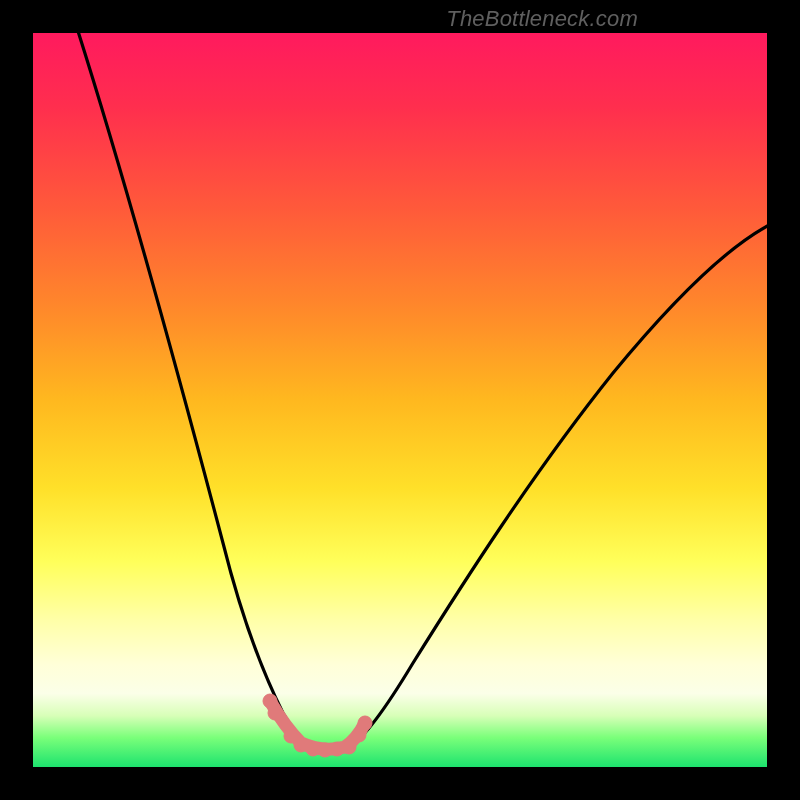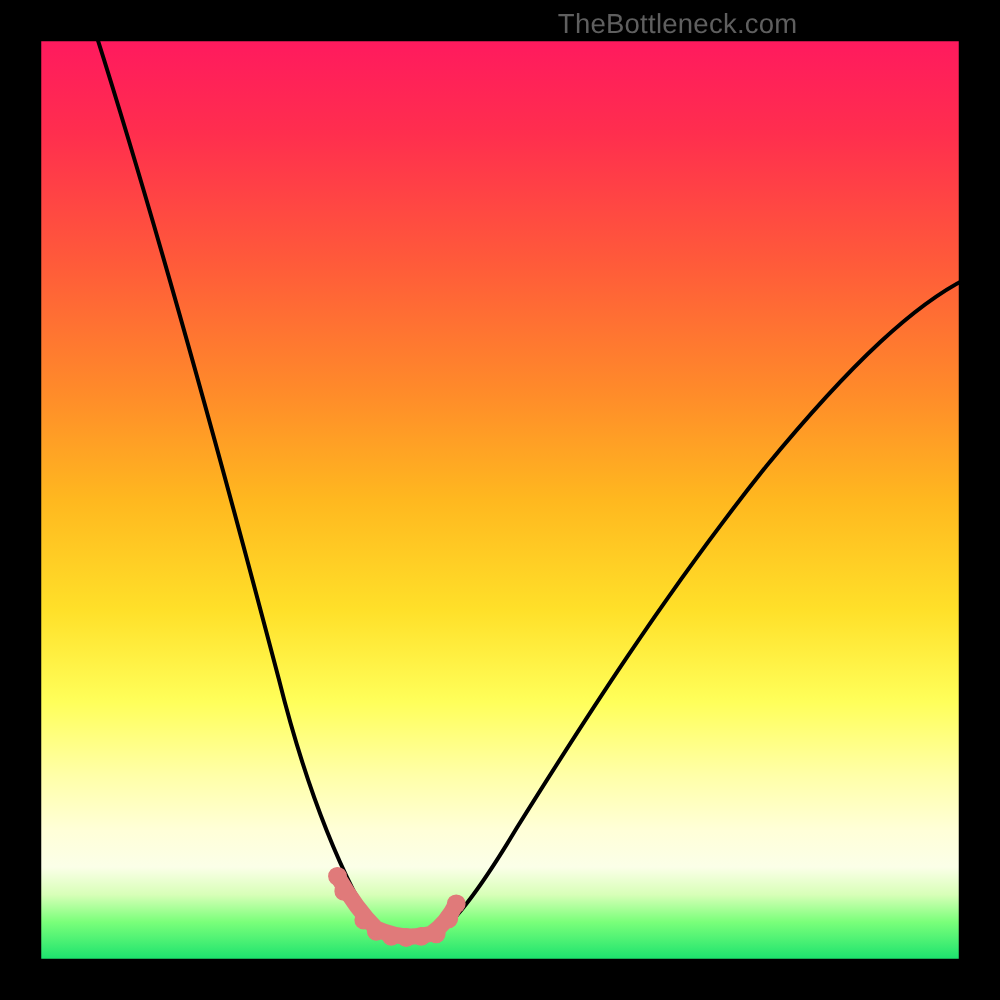--- a/index.html
+++ b/index.html
@@ -11,20 +11,21 @@
     background: #000;
     font-family: Arial, Helvetica, sans-serif;
   }
   .frame {
     position: absolute;
     left: 0;
     top: 0;
     width: 652px;
     height: 800px;
     background: #000;
+    font-style: italic;
   }
   .plot-area {
     position: absolute;
     left: 33px;
     top: 33px;
     width: 734px;
     height: 734px;
     
     background: linear-gradient(to bottom,
       #ff1a5e 0%,

